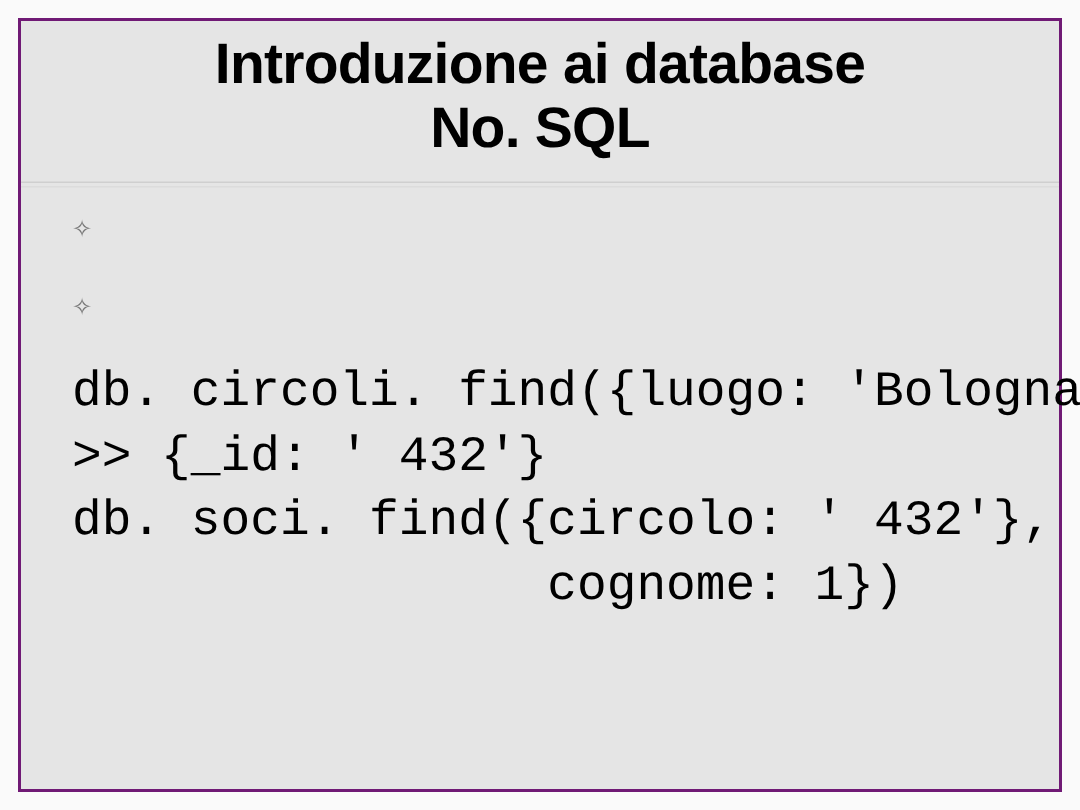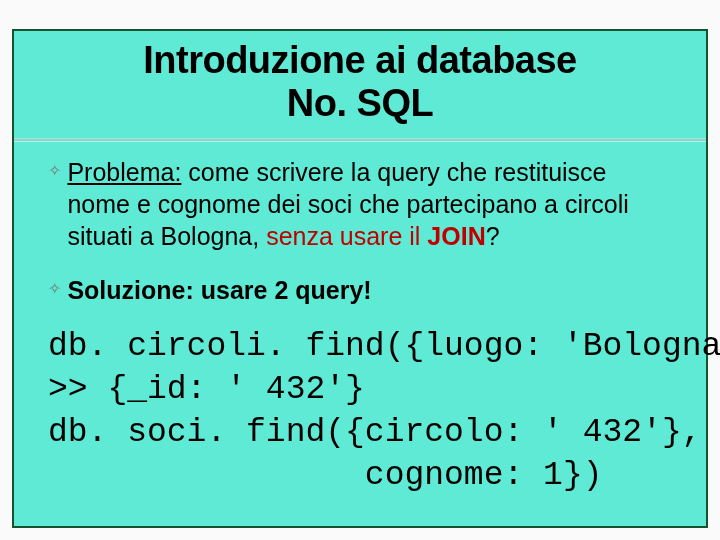--- a/index.html
+++ b/index.html
@@ -10,23 +10,22 @@
     font-family: Arial, Helvetica, sans-serif;
     color: #000;
     position: relative;
   }
   .outer-frame {
     position: absolute;
     left: 12px;
     top: 12px;
     right: 12px;
     bottom: 12px;
-    border: 2px solid #14532d;
-    background: #5eead4;
-    margin-top: 17px;
+    border: 2px solid #701a75;
+    background: #e5e5e5;
   }
   .title-wrap {
     text-align: center;
     padding: 8px 20px 14px 20px;
   }
   .title {
     font-size: 38px;
     font-weight: bold;
     line-height: 1.12;
     letter-spacing: -0.5px;
@@ -76,26 +75,24 @@
     </div>
   </div>
 
   <hr class="divider1">
   <hr class="divider-thin">
 
   <div class="content">
 
     <div class="bullet-row">
       <span class="bullet-icon">✧</span>
-      <div class="bullet-text" id="bullet-0"><span class="underline">Problema:</span><span> come scrivere la query che restituisce nome e cognome dei soci che partecipano a circoli situati a Bologna, </span><span class="red">senza usare il </span><span class="red bold">JOIN</span><span>?</span></div>
     </div>
 
     <div class="bullet-row" style="padding-top:22px">
       <span class="bullet-icon">✧</span>
-      <div class="bullet-text" id="bullet-1"><span class="bold">Soluzione: usare 2 query!</span></div>
     </div>
 
     <div class="code-block" id="code-block">db. circoli. find({luogo: 'Bologna'}, {})
 &gt;&gt; {_id: ' 432'}
 db. soci. find({circolo: ' 432'}, {nome: 1,
                 cognome: 1})</div>
 
   </div>
 
 </div>

